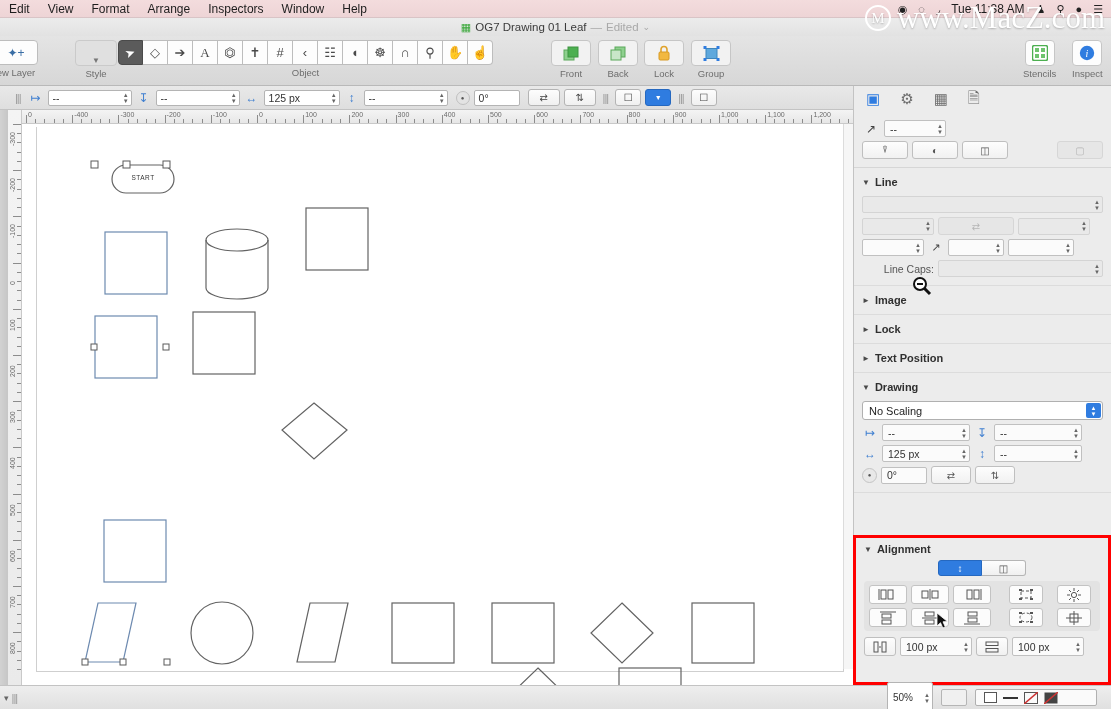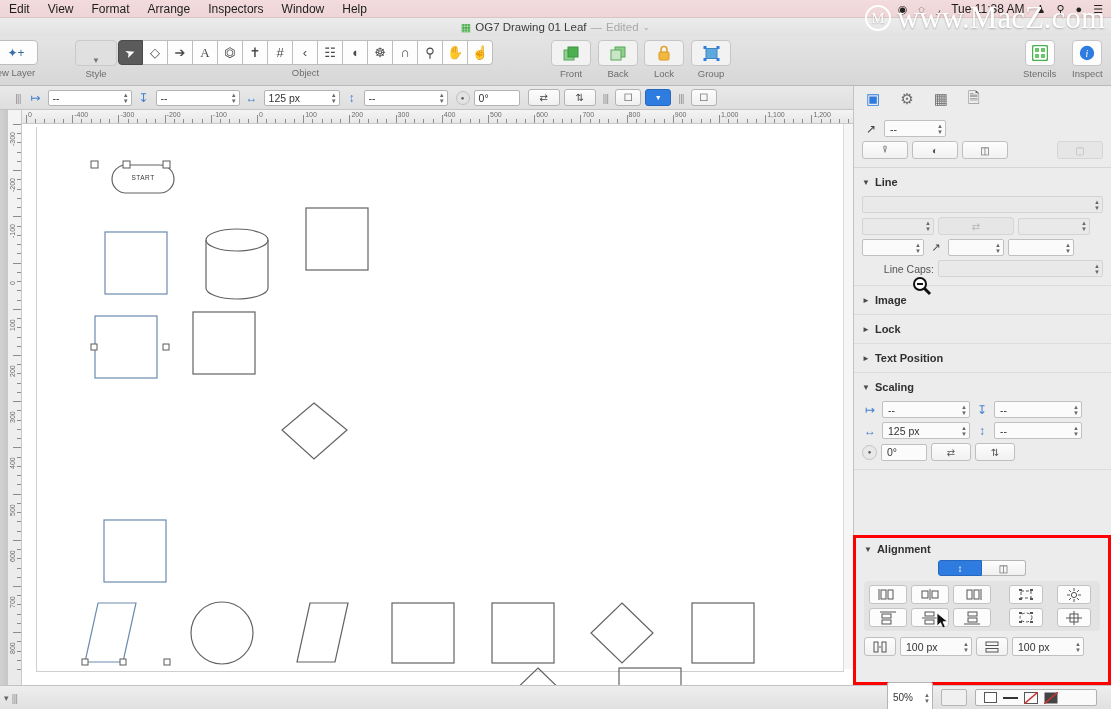--- a/index.html
+++ b/index.html
@@ -825,21 +825,30 @@
     <div class="sect">
       <div class="sect-hdr">
         <span class="tri">►</span>
         <span>Text Position</span>
       </div>
     </div>
 
     <div class="sect">
       <div class="sect-hdr">
         <span class="tri">▼</span>
-        <span>Scaling</span>
+        <span>Drawing</span>
+      </div>
+      <div class="row">
+        <div class="popup">
+          <span>No Scaling</span>
+          <span class="arrowbox">
+              <span>▲</span>
+              <span>▼</span>
+            </span>
+        </div>
       </div>
       <div class="row">
         <span class="fldicon">↦</span>
         <div class="ifld" style="width:88px;">
           <span class="txt">--</span>
           <span class="stepper">
               <span>▲</span>
               <span>▼</span>
             </span>
         </div>

